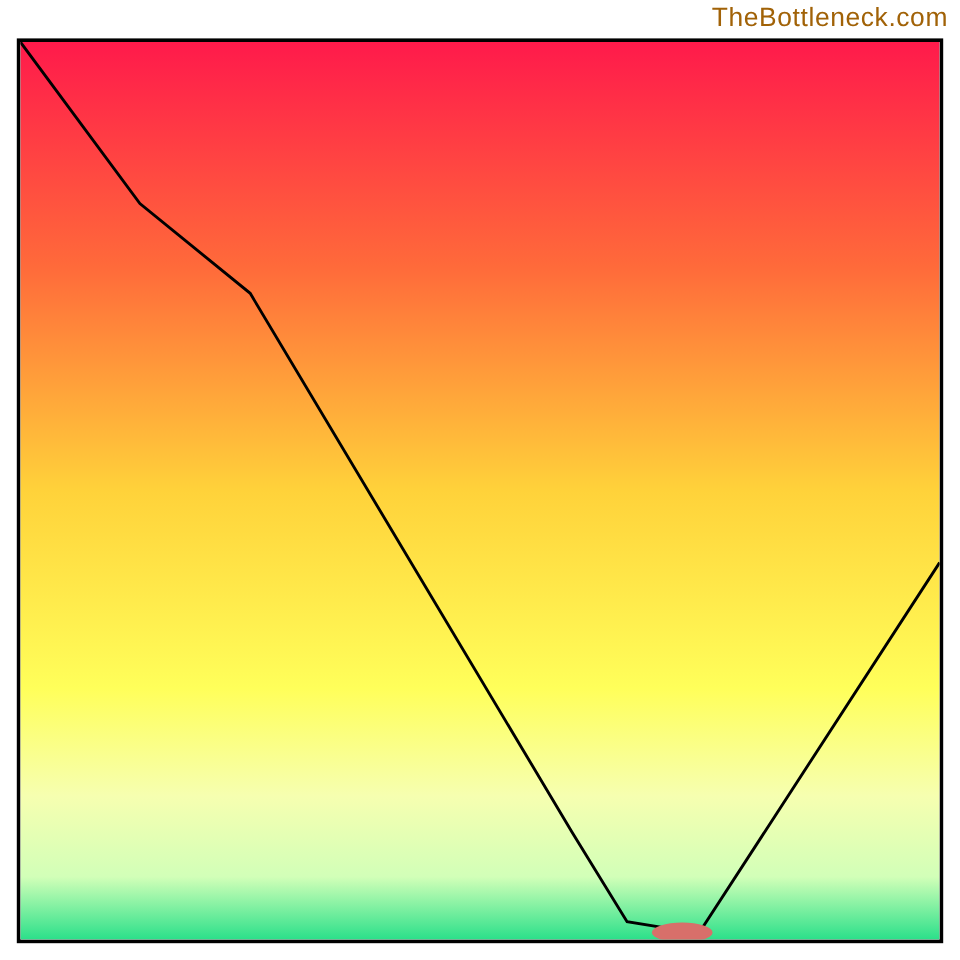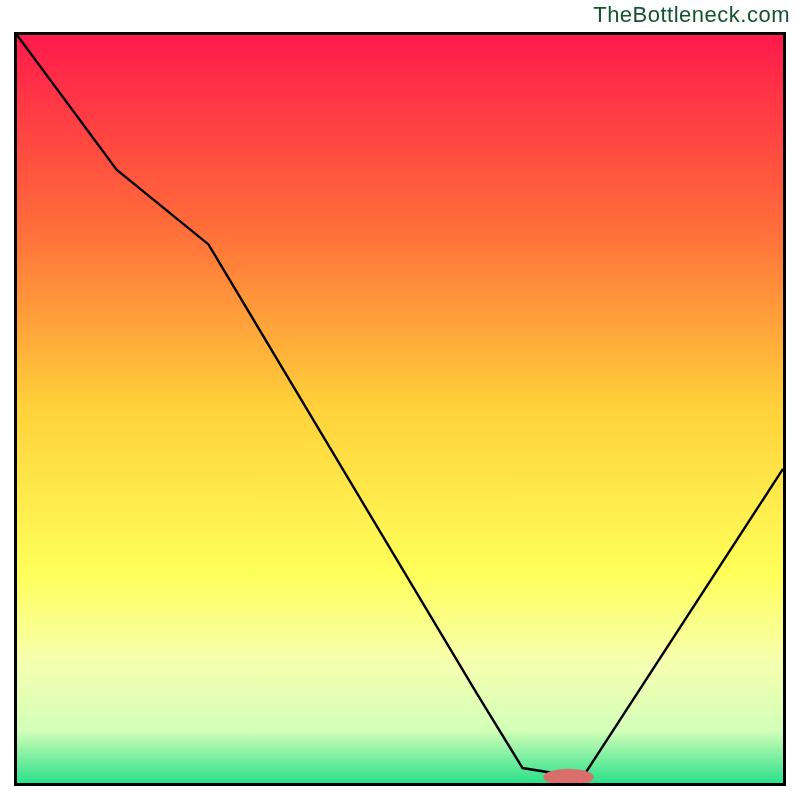--- a/index.html
+++ b/index.html
@@ -15,21 +15,21 @@
     height: 800px;
     background: #ffffff;
     position: relative;
   }
   .watermark {
     position: absolute;
     top: 2px;
     right: 10px;
     font-family: Arial, Helvetica, sans-serif;
     font-size: 22px;
-    color: #14532d;
+    color: #a16207;
     letter-spacing: 0.5px;
   }
   .plot-frame {
     position: absolute;
     left: 14px;
     top: 32px;
     width: 772px;
     height: 754px;
     border: 3px solid #000000;
     box-sizing: border-box;

